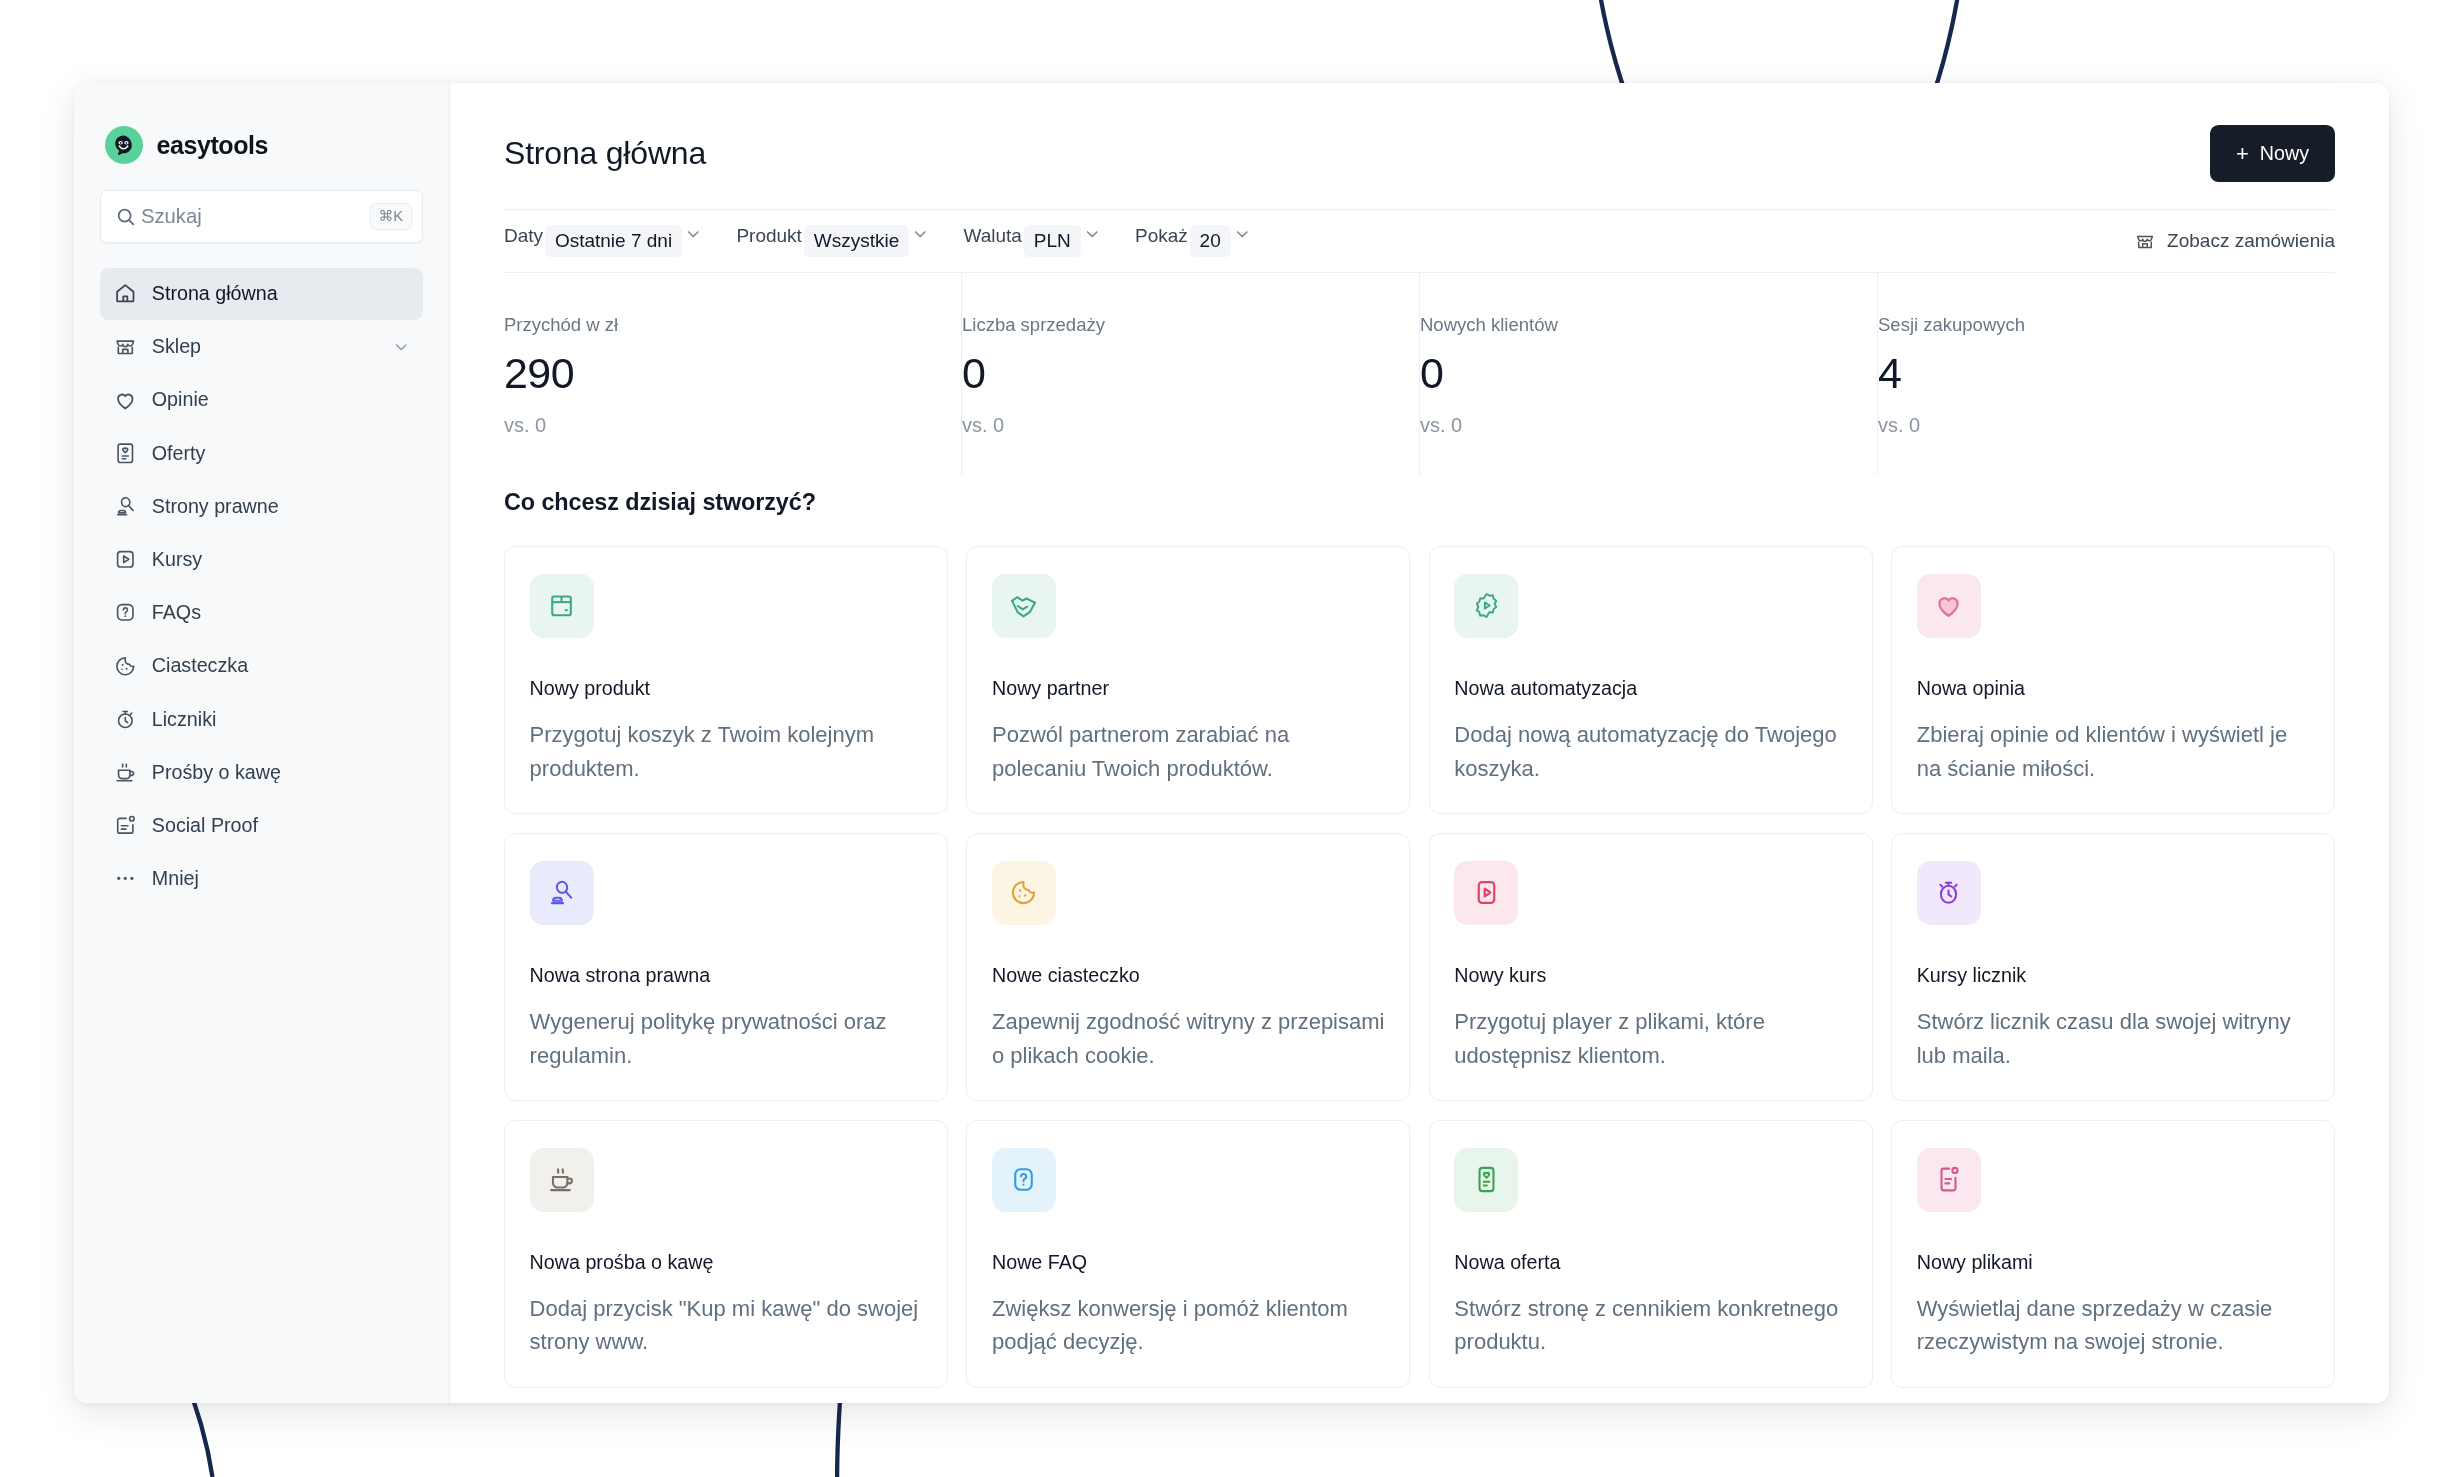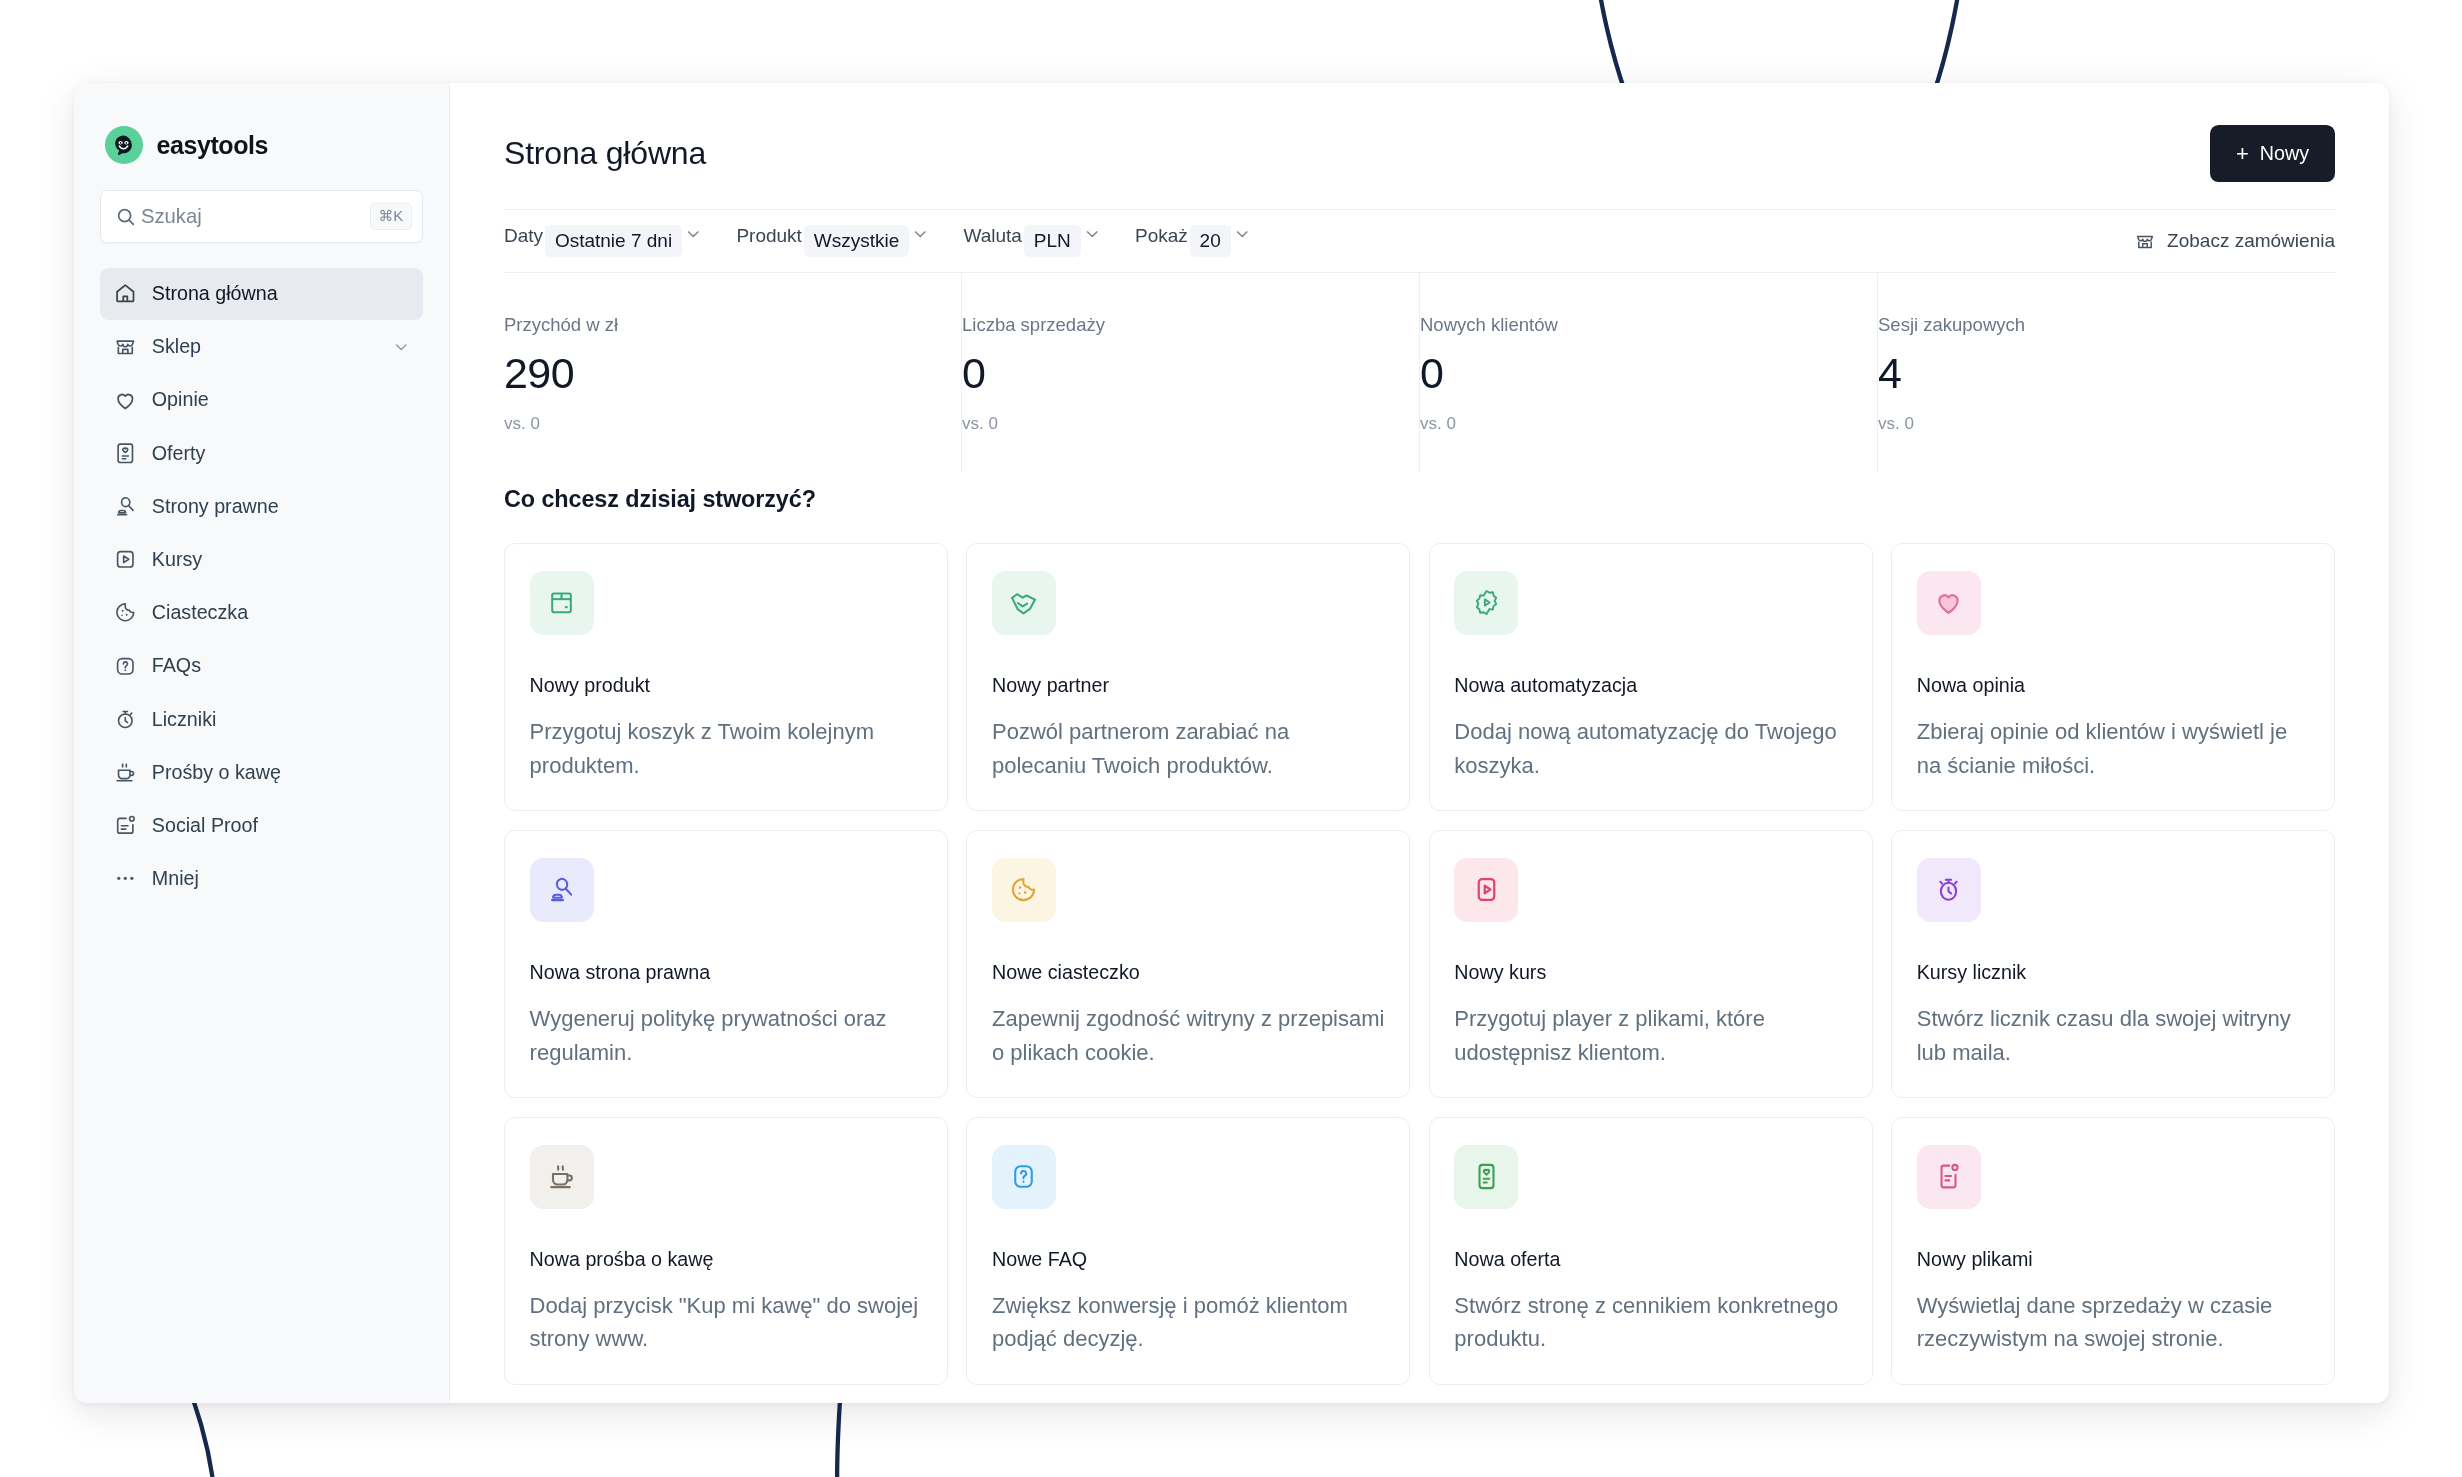--- a/index.html
+++ b/index.html
@@ -92,21 +92,21 @@
   }
   .filter .chev { width: 18.5px; height: 18.5px; opacity: .75; }
   .filter-spacer { flex: 1; }
   .orders-link { display: flex; align-items: center; gap: 11px; font-size: 19px; color: #3b4654; cursor: pointer; }
 
   .stats { display: flex; padding: 0; }
   .stat { flex: 1; padding: 41px 0 38px 0; border-right: 0.6px solid #edf0f3; }
   .stat:last-child { border-right: none; }
   .stat-label { font-size: 18.5px; color: #6b7787; margin-bottom: 16px; }
   .stat-value { font-size: 43px; color: #111827; line-height: 1; margin-bottom: 18.5px; letter-spacing: -0.6px; }
-  .stat-sub { font-size: 17px; color: #8b95a3; }
+  .stat-sub { font-size: 20px; color: #8b95a3; }
 
   .section-title { font-size: 23.4px; font-weight: 700; color: #111827; margin: 14.8px 0 29.5px 0; letter-spacing: -0.1px; }
 
   .card-grid { display: grid; grid-template-columns: repeat(4, 1fr); gap: 18.5px; }
   .card {
     border: 0.6px solid #ebeff3; border-radius: 11px;
     background: #ffffff; padding: 27px 24.6px 28px 24.6px;
     min-height: 214px; cursor: pointer;
   }
   .card-ico {
@@ -222,39 +222,39 @@
             <svg width="24.6" height="24.6" viewBox="0 0 24 24" fill="none" stroke="#4a5562" stroke-width="1.6" stroke-linejoin="round">
               <rect x="4.5" y="4.5" width="15" height="15" rx="3"></rect>
                 <path d="M10.4 8.8 15.4 12l-5 3.2z"></path>
             </svg>
           </span>
           <span class="nav-label">Kursy</span>
         </div>
 
         <div class="nav-item">
           <span class="nav-ico">
+            <svg width="24.6" height="24.6" viewBox="0 0 24 24" fill="none" stroke="#4a5562" stroke-width="1.6" stroke-linejoin="round" stroke-linecap="round">
+              <rect x="4.5" y="4.5" width="15" height="15" rx="4.4"></rect>
+              <path d="M10.1 9.7a2 2 0 1 1 2.7 1.9c-.5.2-.8.7-.8 1.2v.5"></path>
+                <circle cx="12" cy="15.8" r=".85" fill="#4a5562" stroke="none"></circle>
+            </svg>
+          </span>
+          <span class="nav-label">FAQs</span>
+        </div>
+
+        <div class="nav-item">
+          <span class="nav-ico">
             <svg width="24.6" height="24.6" viewBox="0 0 24 24" fill="none" stroke="#4a5562" stroke-width="1.6" stroke-linejoin="round">
               <path d="M12 3.8a8.2 8.2 0 1 0 8.2 8.2 3.4 3.4 0 0 1-4.3-2.1 3.4 3.4 0 0 1-3.9-3.9A3.3 3.3 0 0 1 12 3.8z"></path>
               <circle cx="9.4" cy="10.4" r=".95" fill="#4a5562" stroke="none"></circle>
               <circle cx="13.3" cy="14.3" r=".95" fill="#4a5562" stroke="none"></circle>
               <circle cx="8.8" cy="15" r=".8" fill="#4a5562" stroke="none"></circle>
             </svg>
           </span>
           <span class="nav-label">Ciasteczka</span>
-        </div>
-
-        <div class="nav-item">
-          <span class="nav-ico">
-            <svg width="24.6" height="24.6" viewBox="0 0 24 24" fill="none" stroke="#4a5562" stroke-width="1.6" stroke-linejoin="round" stroke-linecap="round">
-              <rect x="4.5" y="4.5" width="15" height="15" rx="4.4"></rect>
-              <path d="M10.1 9.7a2 2 0 1 1 2.7 1.9c-.5.2-.8.7-.8 1.2v.5"></path>
-                <circle cx="12" cy="15.8" r=".85" fill="#4a5562" stroke="none"></circle>
-            </svg>
-          </span>
-          <span class="nav-label">FAQs</span>
         </div>
 
         <div class="nav-item">
           <span class="nav-ico">
             <svg width="24.6" height="24.6" viewBox="0 0 24 24" fill="none" stroke="#4a5562" stroke-width="1.6" stroke-linecap="round" stroke-linejoin="round">
               <circle cx="12" cy="13.4" r="6.6"></circle>
                 <path d="M12 10.4v3.1l2.1 1.6"></path>
               <path d="M9.9 4.4h4.2"></path>
                 <path d="M12 4.4v2.4"></path>
                 <path d="M17 7.3l1.3-1.3"></path>

